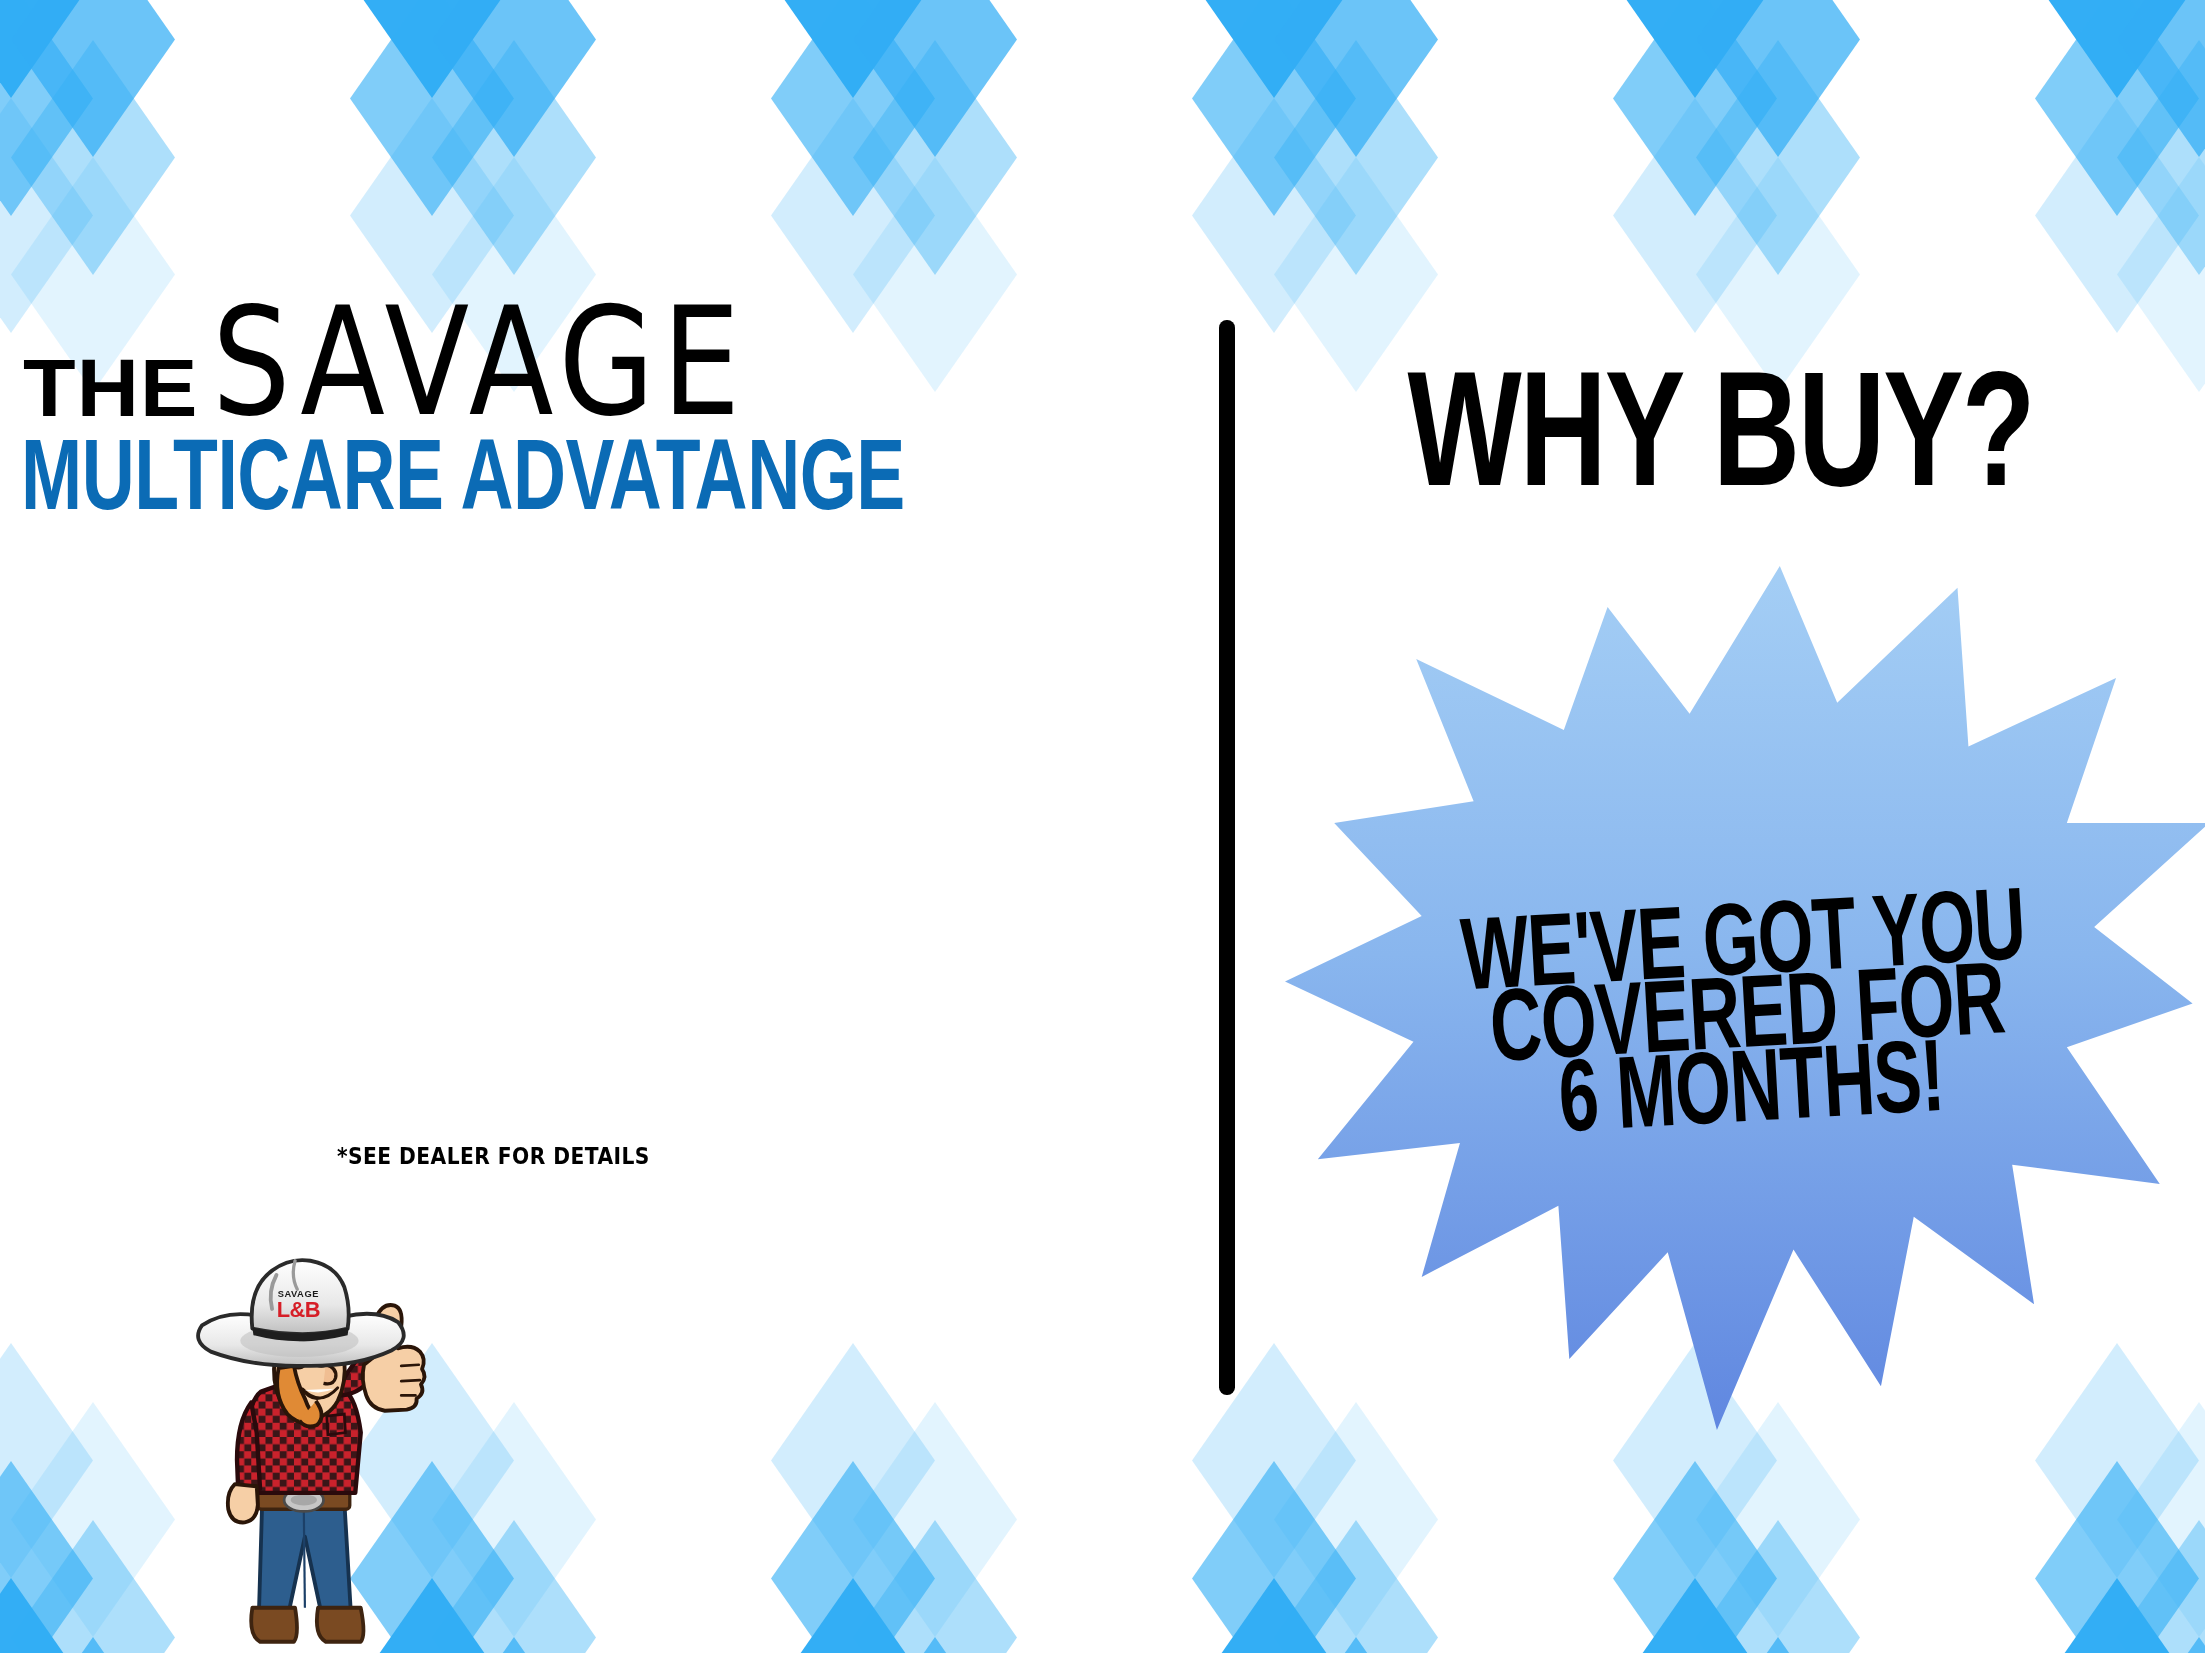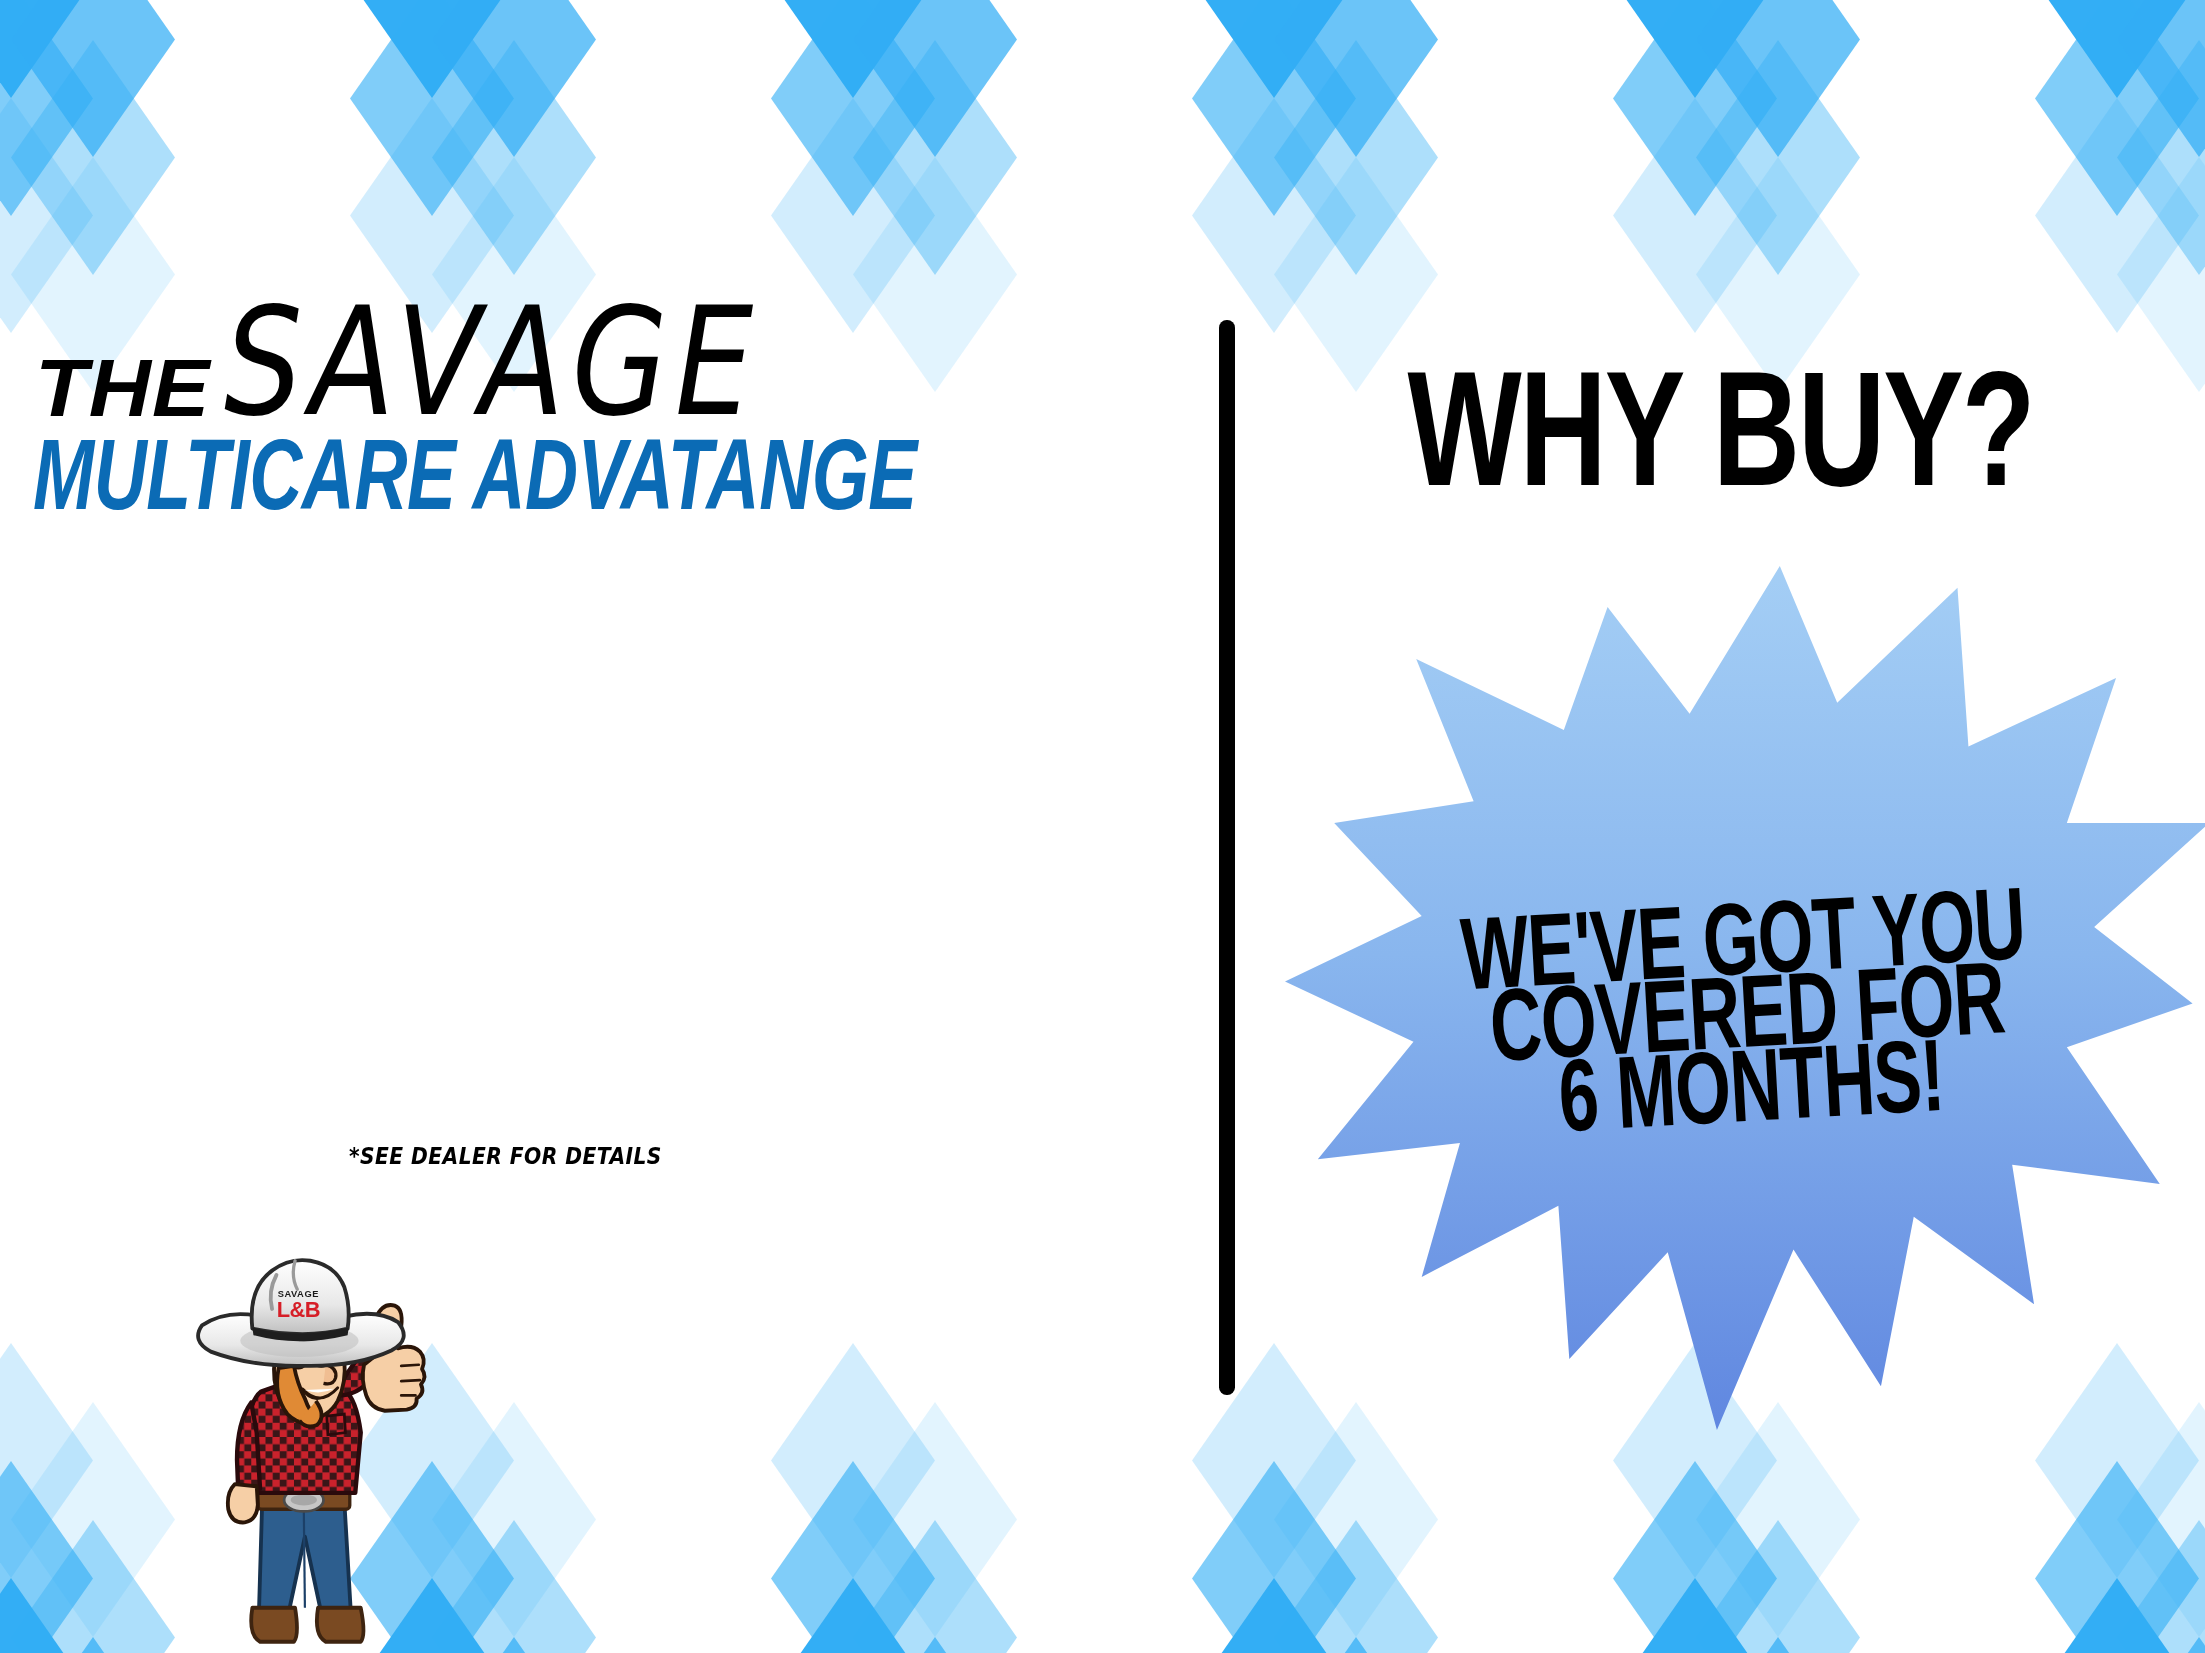--- a/index.html
+++ b/index.html
@@ -39,22 +39,22 @@
     position:absolute;
     left:1219px; top:320px;
     width:16px; height:1075px;
     background:#000000;
     border-radius:7.7px;
   }
 
   
   #left-col {
     position:absolute;
-    left:13px; top:306px;
-    width:1192px; height:1039px;font-style:italic;
+    left:1px; top:306px;
+    width:1192px; height:1039px;
   }
 
   #brand-line {
     position:absolute;
     left:22px; top:13.7px;
     display:flex;
     align-items:flex-end;
     gap:22px;
   }
   #brand-the {

